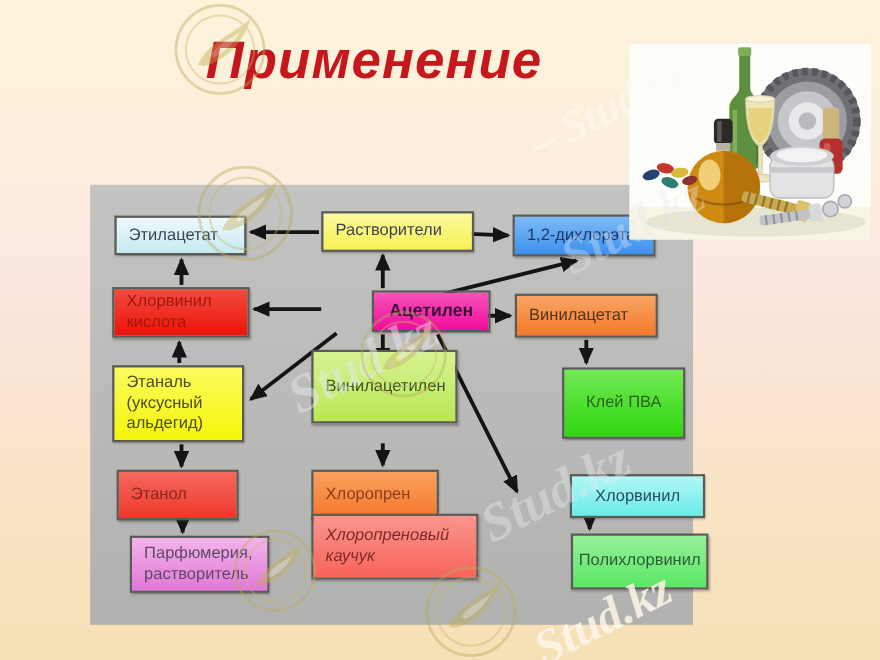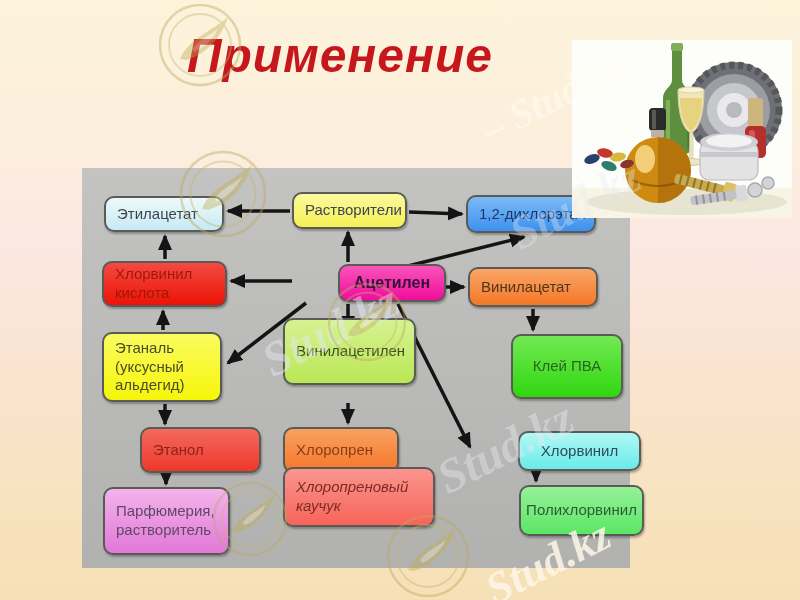--- a/index.html
+++ b/index.html
@@ -16,21 +16,21 @@
   }
   .photo{
     position:absolute;left:572px;top:40px;width:220px;height:178px;z-index:5;
   }
   .panel{
     position:absolute;left:82px;top:168px;width:548px;height:400px;
     background:linear-gradient(180deg,#c3c3c1,#b1b1af);z-index:2;
   }
   #edges-svg{position:absolute;left:0;top:0;width:800px;height:600px;z-index:3;pointer-events:none;}
   .node{
-    position:absolute;z-index:4;border:2px solid #5a5a56;border-radius:10px;
+    position:absolute;z-index:4;border:2px solid #5a5a56;border-radius:0;
     box-sizing:border-box;display:flex;align-items:center;
     font-size:15px;line-height:1.25;white-space:pre-line;
     padding:2px 6px 2px 11px;
     box-shadow:1px 2px 2px rgba(40,40,40,.35);
   }
   .node.center{justify-content:center;text-align:center;padding:2px 4px;margin-left:44px;}
   .node.bold{font-weight:bold;font-size:16px;}
   .wm{
     position:absolute;z-index:7;pointer-events:none;
     font-family:"Liberation Serif",serif;font-weight:bold;font-style:italic;
@@ -139,35 +139,35 @@
         <line x1="398" y1="304" x2="470" y2="447" stroke="#141414" stroke-width="3.5" marker-end="url(#ah)"></line>
         <line x1="533" y1="309" x2="533" y2="330" stroke="#141414" stroke-width="3.5" marker-end="url(#ah)"></line>
         <line x1="348" y1="403" x2="348" y2="423" stroke="#141414" stroke-width="3.5" marker-end="url(#ah)"></line>
         <line x1="348" y1="475" x2="348" y2="483" stroke="#141414" stroke-width="3.5" marker-end="url(#ah)"></line>
         <line x1="536" y1="473" x2="536" y2="481" stroke="#141414" stroke-width="3.5" marker-end="url(#ah)"></line>
       </g>
   </svg>
 
   <div id="nodes-layer">
       <div class="node" style="left: 104px; top: 196px; width: 120px; height: 36px; background: linear-gradient(rgb(238, 249, 252), rgb(198, 234, 242)); color: rgb(63, 68, 82);">Этилацетат</div>
-      <div class="node" style="left: 292px; top: 192px; width: 115px; height: 37px; background: linear-gradient(rgb(252, 250, 158), rgb(245, 241, 83)); color: rgb(63, 68, 82);">Растворители</div>
+      <div class="node" style="left: 292px; top: 192px; width: 139px; height: 37px; background: linear-gradient(rgb(252, 250, 158), rgb(245, 241, 83)); color: rgb(63, 68, 82);">Растворители</div>
       <div class="node" style="left: 466px; top: 195px; width: 130px; height: 38px; background: linear-gradient(rgb(124, 186, 246), rgb(61, 145, 238)); color: rgb(31, 54, 104);">1,2-дихлорэтан</div>
       <div class="node" style="left: 102px; top: 261px; width: 125px; height: 46px; background: linear-gradient(rgb(243, 74, 64), rgb(236, 19, 6)); color: rgb(158, 24, 10);">Хлорвинил
 кислота</div>
       <div class="node center bold" style="left: 294px; top: 264px; width: 108px; height: 38px; background: linear-gradient(rgb(248, 84, 186), rgb(240, 12, 156)); color: rgb(53, 16, 58);">Ацетилен</div>
       <div class="node" style="left: 468px; top: 267px; width: 130px; height: 40px; background: linear-gradient(rgb(249, 165, 102), rgb(244, 120, 39)); color: rgb(80, 52, 28);">Винилацетат</div>
       <div class="node" style="left: 102px; top: 332px; width: 120px; height: 70px; background: linear-gradient(rgb(251, 251, 96), rgb(246, 246, 10)); color: rgb(76, 76, 40);">Этаналь
 (уксусный
 альдегид)</div>
       <div class="node" style="left: 283px; top: 318px; width: 133px; height: 67px; background: linear-gradient(rgb(214, 242, 146), rgb(186, 231, 85)); color: rgb(60, 79, 32);">Винилацетилен</div>
       <div class="node center" style="left: 467px; top: 334px; width: 112px; height: 65px; background: linear-gradient(rgb(114, 233, 84), rgb(48, 215, 15)); color: rgb(42, 100, 32);">Клей ПВА</div>
-      <div class="node" style="left: 106px; top: 427px; width: 121px; height: 46px; background: linear-gradient(rgb(244, 105, 94), rgb(238, 56, 43)); color: rgb(140, 36, 26); margin-left: 34px;">Этанол</div>
+      <div class="node" style="left: 106px; top: 427px; width: 111px; height: 46px; background: linear-gradient(rgb(244, 105, 94), rgb(238, 56, 43)); color: rgb(140, 36, 26);">Этанол</div>
       <div class="node" style="left: 283px; top: 427px; width: 116px; height: 46px; background: linear-gradient(rgb(249, 161, 96), rgb(245, 119, 42)); color: rgb(140, 60, 22);">Хлоропрен</div>
       <div class="node center" style="left: 474px; top: 431px; width: 123px; height: 40px; background: linear-gradient(rgb(178, 247, 244), rgb(104, 236, 234)); color: rgb(44, 76, 94);">Хлорвинил</div>
-      <div class="node" style="left: 103px; top: 487px; width: 127px; height: 68px; background: linear-gradient(rgb(243, 180, 235), rgb(226, 119, 215)); color: rgb(94, 74, 102);">Парфюмерия,
+      <div class="node" style="left: 118px; top: 487px; width: 127px; height: 52px; background: linear-gradient(rgb(243, 180, 235), rgb(226, 119, 215)); color: rgb(94, 74, 102);">Парфюмерия,
 растворитель</div>
       <div class="node" style="left: 283px; top: 467px; width: 152px; height: 60px; background: linear-gradient(rgb(250, 149, 142), rgb(247, 100, 90)); color: rgb(124, 44, 38); font-style: italic;">Хлоропреновый
 каучук</div>
       <div class="node center" style="left: 475px; top: 485px; width: 125px; height: 51px; background: linear-gradient(rgb(150, 241, 153), rgb(91, 230, 101)); color: rgb(44, 92, 54);">Полихлорвинил</div>
     </div>
 
   <div id="wm-layer">
       <div class="wm" style="left: 552px; top: 98px; font-size: 40px; color: rgba(255, 252, 240, 0.62); transform: translate(-50%, -50%) rotate(-27deg);">– Stud.kz</div>
       <div class="wm" style="left: 575px; top: 205px; font-size: 46px; color: rgba(230, 234, 240, 0.35); transform: translate(-50%, -50%) rotate(-27deg);">Stud.kz</div>
       <div class="wm" style="left: 330px; top: 330px; font-size: 48px; color: rgba(228, 233, 240, 0.48); transform: translate(-50%, -50%) rotate(-27deg);">Stud.kz</div>

